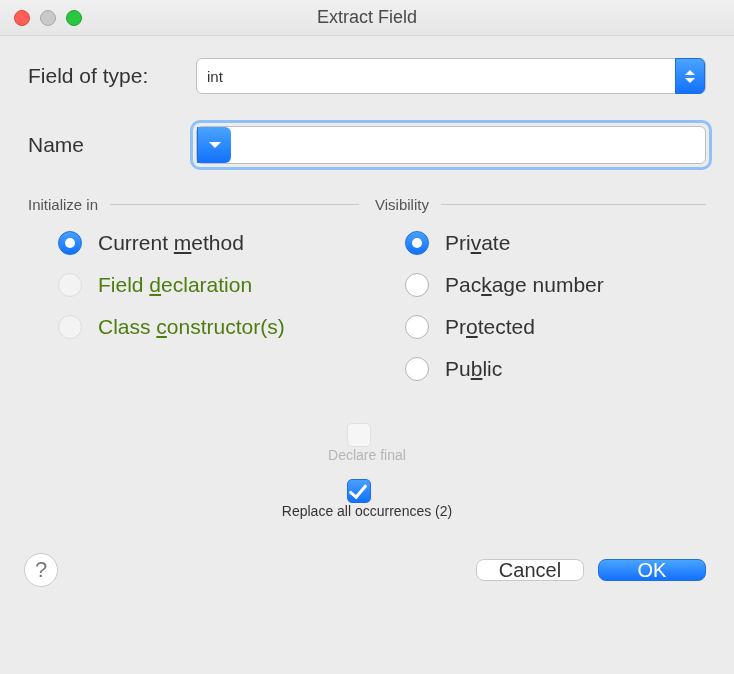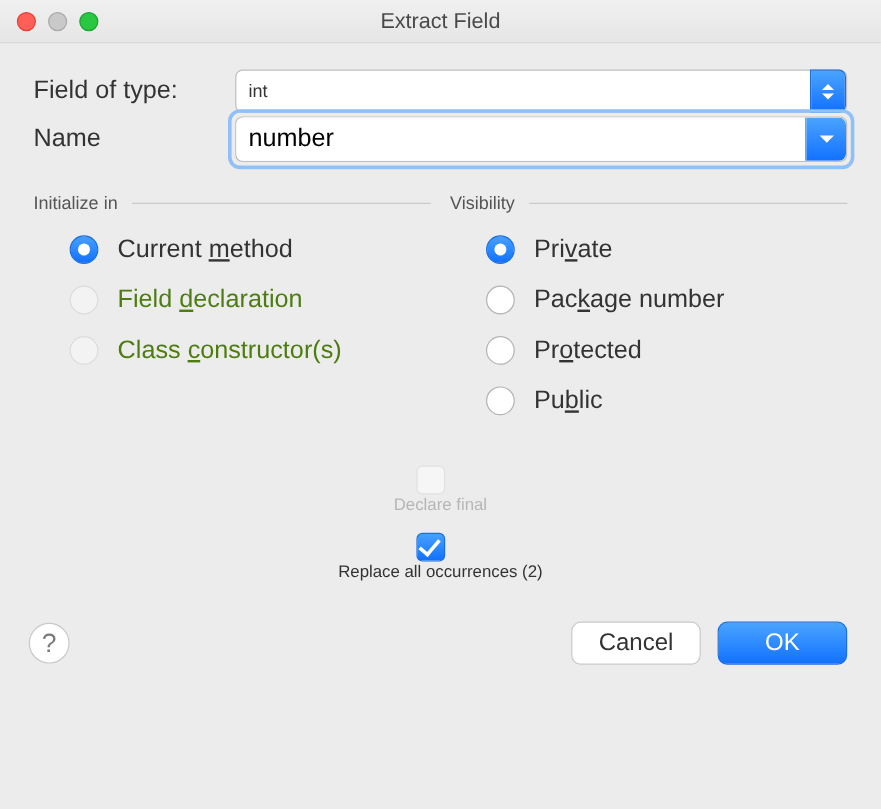--- a/index.html
+++ b/index.html
@@ -29,21 +29,21 @@
     width: 16px; height: 16px; border-radius: 50%;
     border: 1px solid rgba(0,0,0,.2);
   }
   .tl.close   { background:#ff5f57; border-color:#e24238;}
   .tl.min     { background:#c9c9c9; border-color:#a9a9a9;}
   .tl.zoom    { background:#28c840; border-color:#1ea133;}
   .title { flex:1; text-align:center; font-size:18px; color:#4a4a4a;}
 
   .content { padding: 22px 28px 18px 28px; }
 
-  .row { display:flex; align-items:center; margin-bottom:3px; }
+  .row { display:flex; align-items:center; margin-bottom:32px; }
   .row .label { width: 168px; font-size:21px; color:#333; }
 
   
   .combo {
     flex:1; height:36px; background:#fff; border:1px solid #bfbfbf;
     border-radius:6px; display:flex; align-items:center; position:relative;
     font-size:15px; padding-left:10px;
   }
   .combo .cap {
     position:absolute; right:0; top:-1px; bottom:-1px; width:30px;
@@ -117,21 +117,21 @@
   }
 
   .footer { display:flex; align-items:center; margin-top:34px;}
   .help {
     width:34px;height:34px;border:1px solid #c9c9c9;border-radius:50%;
     background:#fff; color:#7a7a7a; font-size:22px; display:flex;
     align-items:center;justify-content:center; margin-left:-4px;
   }
   .spacer{flex:1;}
   .btn {
-    height:36px; min-width:108px; padding:0 18px; border-radius:8px;
+    height:22px; min-width:108px; padding:0 18px; border-radius:8px;
     font-size:20px; display:flex;align-items:center;justify-content:center;
     margin-left:14px;
   }
   .btn.secondary { background:#fff; border:1px solid #c9c9c9; color:#333;}
   .btn.primary   { background:linear-gradient(#4aa4ff,#1271ff); border:1px solid #1b6fe0; color:#fff;}
 </style>
 </head>
 <body>
 
 <div class="titlebar">
@@ -154,21 +154,20 @@
           <div class="arr dn"></div>
       </div>
     </div>
   </div>
 
   <div class="row">
     <div class="label">Name</div>
     <div class="name-wrap">
       <div class="focus-ring"></div>
       <div class="edit-combo">
-        <input type="text" value="number" style="">
         <div class="cap2">
             <div class="arr dn"></div>
           </div>
       </div>
     </div>
   </div>
 
   <div class="groups">
     <div class="group left">
       <div class="group-header">

